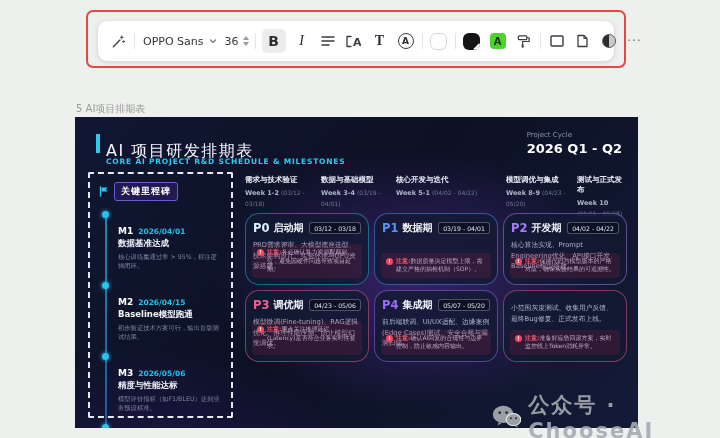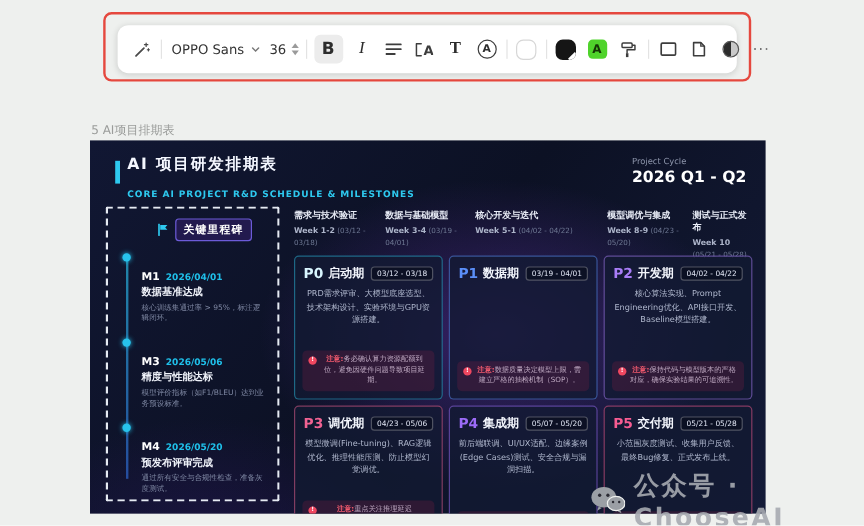--- a/index.html
+++ b/index.html
@@ -42,30 +42,30 @@
   .caption { position:absolute; left:76px; top:102px; font-size:10px; color:#9a9c9a; }
 
   
   .poster { position:absolute; left:75px; top:117px; width:563px; height:311px; overflow:hidden;
     background:
       radial-gradient(ellipse 290px 190px at 60% 52%, rgba(96,48,168,0.50), rgba(96,48,168,0) 68%),
       radial-gradient(ellipse 240px 150px at 18% 108%, rgba(46,24,100,0.45), rgba(46,24,100,0) 70%),
       linear-gradient(128deg,#111733 0%,#0c1124 48%,#141b38 100%);
     color:#fff; }
   .p-head-bar { position:absolute; left:21px; top:17px; width:4px; height:19px; background:#2ec9ef; }
-  .p-title { position:absolute; left:31px; top:11px; font-size:13px; font-weight:bold; letter-spacing:1.5px; color:#f4f7ff; }
+  .p-title { position:absolute; left:31px; top:24px; font-size:16px; font-weight:normal; letter-spacing:1.5px; color:#f4f7ff; }
   .p-subtitle { position:absolute; left:31px; top:40px; font-size:7.5px; font-weight:bold; letter-spacing:0.8px; color:#2ec9ef; }
   .p-cycle { position:absolute; right:16px; top:14px; }
   .p-cycle-label { font-size:7px; color:#8d95ab; }
   .p-cycle-value { font-size:13px; font-weight:bold; color:#fff; margin-top:2px; }
 
   
   .sidebar { position:absolute; left:13px; top:55px; width:145px; height:246px;
     border:2px dashed #e6ebf3; border-radius:2px; padding:8px 8px 6px 9px; }
-  .sb-title-row { display:flex; align-items:center; gap:5px; margin-bottom:8px;margin-left:32px; }
+  .sb-title-row { display:flex; align-items:center; gap:5px; margin-bottom:8px; }
   .sb-title-box { background:#221a4e; border:1px solid #6c5bd8; border-radius:3px;
     padding:2px 6px; font-size:9px; font-weight:bold; color:#fff; letter-spacing:1px; }
   .timeline { position:relative; margin-left:4px; }
   .timeline::before { content:""; position:absolute; left:2px; top:6px; bottom:14px; width:2px;
     background:linear-gradient(180deg,#29c2ea,#2f6bd8); opacity:0.65; }
   .ms { position:relative; padding-left:15px; margin-bottom:9px; }
   .ms-dot { position:absolute; left:-1px; top:2px; width:7px; height:7px; border-radius:50%;
     background:#27c3ec; box-shadow:0 0 4px #27c3ec; }
   .ms-head { display:flex; align-items:baseline; gap:5px; }
   .ms-id { font-size:9px; font-weight:bold; color:#fff;margin-top:17px; }
@@ -76,22 +76,22 @@
   
   .week-row { position:absolute; left:170px; top:58px; width:382px; display:flex; }
   .wk { flex:0 0 auto; }
   .wk-title { font-size:7.5px; font-weight:bold; color:#e8ecf6; }
   .wk-sub { font-size:6px; color:#6e7893; margin-top:3px; line-height:1.5; }
   .wk-sub b { color:#aeb6cb; font-size:6.5px; }
 
   
   .grid { position:absolute; left:170px; top:96px; width:382px; display:grid;
     grid-template-columns:repeat(3,1fr); gap:5px; }
-  .card { height:120px; background:rgba(18,25,50,0.78); border-radius:4px; padding:7px 7px 6px;
-    border:1px solid rgba(120,140,220,0.35); position:relative;text-align:center; }
+  .card { height:72px; background:rgba(18,25,50,0.78); border-radius:14px; padding:7px 7px 6px;
+    border:1px solid rgba(120,140,220,0.35); position:relative; }
   .card-head { display:flex; align-items:center; gap:4px; }
   .ph-id { font-size:11.5px; font-weight:bold; }
   .ph-name { font-size:10px; font-weight:bold; color:#f2f5fc; }
   .ph-badge { margin-left:auto; font-size:6.2px; color:#dfe4f2; background:rgba(8,12,28,0.65);
     border:1px solid rgba(255,255,255,0.28); border-radius:3px; padding:1.5px 4px; white-space:nowrap; }
   .ph-body { font-size:6.8px; color:#aeb6cc; line-height:1.55; margin-top:5px; }
   .ph-note { position:absolute; left:6px; right:6px; bottom:6px; display:flex; gap:3px;
     background:rgba(150,30,70,0.22); border-radius:4px; padding:4px 5px; }
   .note-icon { flex:0 0 auto; width:7px; height:7px; border-radius:50%; background:#ef4760;
     color:#fff; font-size:5px; font-weight:bold; display:flex; align-items:center; justify-content:center; margin-top:1px; }
@@ -224,20 +224,29 @@
           <div class="ms-head">
               <span class="ms-id">M1</span>
               <span class="ms-date">2026/04/01</span>
             </div>
           <div class="ms-title">数据基准达成</div>
           <div class="ms-desc">核心训练集通过率 &gt; 95%，标注逻辑闭环。</div>
         </div>
         <div class="ms">
           <span class="ms-dot"></span>
           <div class="ms-head">
+              <span class="ms-id">M2</span>
+              <span class="ms-date">2026/04/15</span>
+            </div>
+          <div class="ms-title">Baseline模型跑通</div>
+          <div class="ms-desc">初步验证技术方案可行，输出首版测试结果。</div>
+        </div>
+        <div class="ms">
+          <span class="ms-dot"></span>
+          <div class="ms-head">
               <span class="ms-id">M3</span>
               <span class="ms-date">2026/05/06</span>
             </div>
           <div class="ms-title">精度与性能达标</div>
           <div class="ms-desc">模型评价指标（如F1/BLEU）达到业务预设标准。</div>
         </div>
         <div class="ms">
           <span class="ms-dot"></span>
           <div class="ms-head">
               <span class="ms-id">M4</span>
@@ -332,25 +341,20 @@
           <span class="ph-badge">05/07 - 05/20</span>
         </div>
         <div class="ph-body">前后端联调、UI/UX适配、边缘案例(Edge Cases)测试、安全合规与漏洞扫描。</div>
         <div class="ph-note">
           <span class="note-icon">!</span>
           <span class="note-text"><b>注意:</b><span>确认AI回复的合规性与边界控制，防止敏感内容输出。</span></span>
         </div>
       </div>
 
       <div class="card" style="border-color:rgba(247,92,146,0.5)">
-        <div class="card-head">
-          <span class="ph-id" style="color: rgb(247, 92, 146);">P5</span>
-          <span class="ph-name">交付期</span>
-          <span class="ph-badge">05/21 - 05/28</span>
-        </div>
         <div class="ph-body">小范围灰度测试、收集用户反馈、最终Bug修复、正式发布上线。</div>
         <div class="ph-note">
           <span class="note-icon">!</span>
           <span class="note-text"><b>注意:</b><span>准备好应急回滚方案，实时监控线上Token消耗异常。</span></span>
         </div>
       </div>
 
     </div>
   </div>
 

